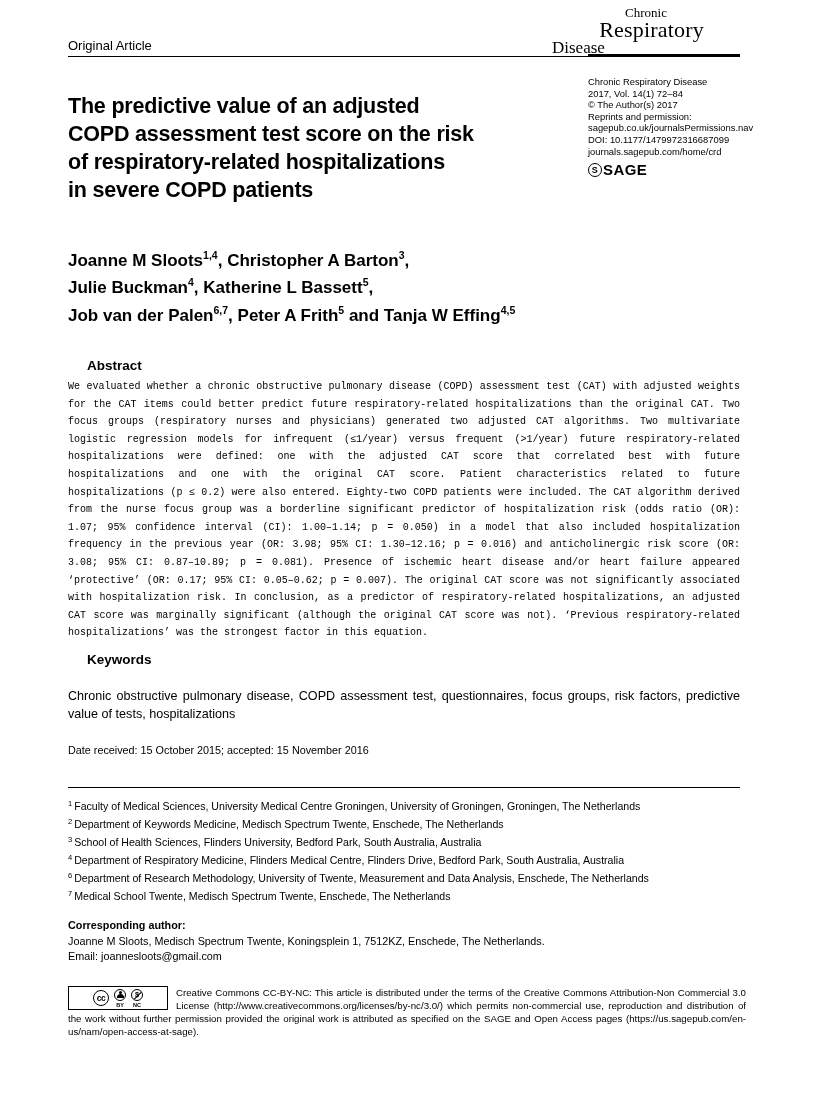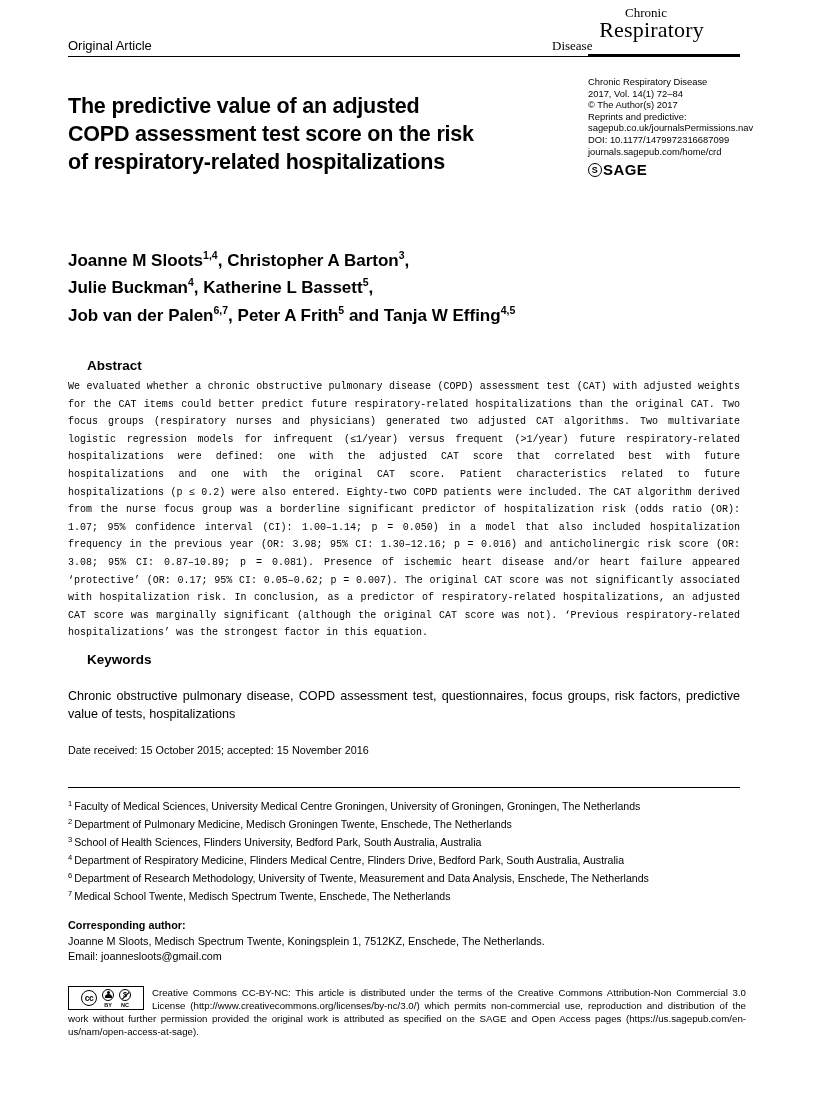--- a/index.html
+++ b/index.html
@@ -8,21 +8,21 @@
           font-family:"Liberation Sans","DejaVu Sans",sans-serif; outline:1px solid #cfcfcf; overflow:hidden; }
 
   .article-type { position:absolute; left:68px; top:38px; font-size:13px; }
   .rule-thin  { position:absolute; left:68px; top:56px; width:672px; height:1.4px; background:#000; }
   .rule-thick { position:absolute; left:588px; top:54px; width:152px; height:3px; background:#000; }
 
   .logo { position:absolute; left:552px; top:6px; width:152px;
           font-family:"Liberation Serif","DejaVu Serif",serif; line-height:1.08; }
   .logo-chronic { font-size:13px; text-align:center; padding-left:36px; }
   .logo-respiratory { font-size:22px; text-align:right; margin-top:-2px; letter-spacing:0.2px; }
-  .logo-disease { font-size:13px; margin-top:-3px; }
+  .logo-disease { font-size:17px; margin-top:-3px; }
 
   .title { position:absolute; left:68px; top:92px; width:540px; font-size:21.5px; font-weight:bold;
            line-height:28px; letter-spacing:-0.2px; }
   .title-line { display:block; white-space:nowrap; }
 
   .meta { position:absolute; left:588px; top:76px; font-size:9.4px; line-height:11.6px; }
   .sage { position:absolute; left:588px; top:161px; font-size:15px; font-weight:bold;
           letter-spacing:0.4px; display:flex; align-items:center; }
   .sage-s { display:inline-flex; width:14px; height:14px; border:1.6px solid #000; border-radius:50%;
             align-items:center; justify-content:center; font-size:9px; margin-right:1px; }
@@ -42,21 +42,21 @@
 
   .rule-foot { position:absolute; left:68px; top:787px; width:672px; height:1px; background:#000; }
   .footnotes { position:absolute; left:68px; top:796px; width:678px; font-size:10.6px; line-height:15px; }
   .footnote sup { font-size:7.5px; vertical-align:4px; margin-right:2px; }
 
   .corr-h { position:absolute; left:68px; top:919px; font-size:10.8px; font-weight:bold; }
   .corr-text { position:absolute; left:68px; top:934px; font-size:10.8px; line-height:15px; }
 
   .license { position:absolute; left:68px; top:986px; width:678px; font-size:9.7px; line-height:13px;
              text-align:justify; }
-  .cc-box { float:left; width:76px; height:24px; border:1.5px solid #000; margin-right:8px;
+  .cc-box { float:left; width:100px; height:24px; border:1.5px solid #000; margin-right:8px;
             display:flex; align-items:center; justify-content:center; gap:5px; padding:1px 2px; }
   .cc-circle { width:16px; height:16px; border:1.6px solid #000; border-radius:50%; display:flex;
                align-items:center; justify-content:center; font-size:8.5px; font-weight:bold;
                letter-spacing:-0.5px; flex:none; }
   .cc-mini { display:flex; flex-direction:column; align-items:center; flex:none; }
   .mini-circle { width:12px; height:12px; border:1.3px solid #000; border-radius:50%; position:relative;
                  display:flex; align-items:center; justify-content:center; overflow:hidden; }
   .mini-label { font-size:5.5px; font-weight:bold; line-height:6px; margin-top:1px; }
   .person { display:block; }
   .p-head { display:block; width:3px; height:3px; background:#000; border-radius:50%; margin:0 auto; }
@@ -77,27 +77,28 @@
     <div class="logo-chronic">Chronic</div>
     <div class="logo-respiratory">Respiratory</div>
     <div class="logo-disease">Disease</div>
   </div>
   <div class="rule-thick"></div>
 
   <h1 class="title">
     <span class="title-line">The predictive value of an adjusted</span>
     <span class="title-line">COPD assessment test score on the risk</span>
     <span class="title-line">of respiratory-related hospitalizations</span>
+    <span class="title-line">in severe COPD patients</span>
   </h1>
 
   <div class="meta">
     <div>Chronic Respiratory Disease</div>
     <div>2017, Vol. 14(1) 72–84</div>
     <div>© The Author(s) 2017</div>
-    <div>Reprints and predictive:</div>
+    <div>Reprints and permission:</div>
     <div>sagepub.co.uk/journalsPermissions.nav</div>
     <div>DOI: 10.1177/1479972316687099</div>
     <div>journals.sagepub.com/home/crd</div>
   </div>
 
   <div class="sage">
     <span class="sage-s">S</span>
       <span>SAGE</span>
   </div>
 
@@ -118,21 +119,21 @@
 
   <div class="section-h keywords-h">Keywords</div>
   <div class="keywords-text">Chronic obstructive pulmonary disease, COPD assessment test, questionnaires, focus groups, risk factors, predictive value of tests, hospitalizations</div>
 
   <div class="dates">Date received: 15 October 2015; accepted: 15 November 2016</div>
 
   <div class="rule-foot"></div>
 
   <div class="footnotes">
     <div class="footnote"><sup>1</sup><span>Faculty of Medical Sciences, University Medical Centre Groningen, University of Groningen, Groningen, The Netherlands</span></div>
-    <div class="footnote"><sup>2</sup><span>Department of Pulmonary Medicine, Medisch Groningen Twente, Enschede, The Netherlands</span></div>
+    <div class="footnote"><sup>2</sup><span>Department of Keywords Medicine, Medisch Spectrum Twente, Enschede, The Netherlands</span></div>
     <div class="footnote"><sup>3</sup><span>School of Health Sciences, Flinders University, Bedford Park, South Australia, Australia</span></div>
     <div class="footnote"><sup>4</sup><span>Department of Respiratory Medicine, Flinders Medical Centre, Flinders Drive, Bedford Park, South Australia, Australia</span></div>
     <div class="footnote"><sup>6</sup><span>Department of Research Methodology, University of Twente, Measurement and Data Analysis, Enschede, The Netherlands</span></div>
     <div class="footnote"><sup>7</sup><span>Medical School Twente, Medisch Spectrum Twente, Enschede, The Netherlands</span></div>
   </div>
 
   <div class="corr-h">Corresponding author:</div>
   <div class="corr-text">
     <div>Joanne M Sloots, Medisch Spectrum Twente, Koningsplein 1, 7512KZ, Enschede, The Netherlands.</div>
     <div>Email: joannesloots@gmail.com</div>

